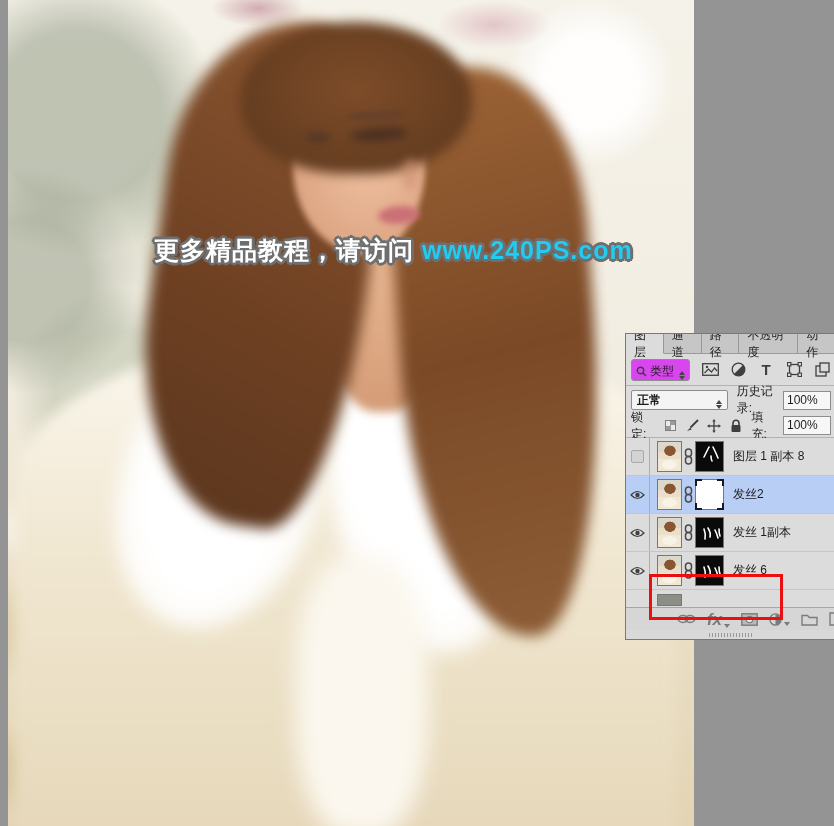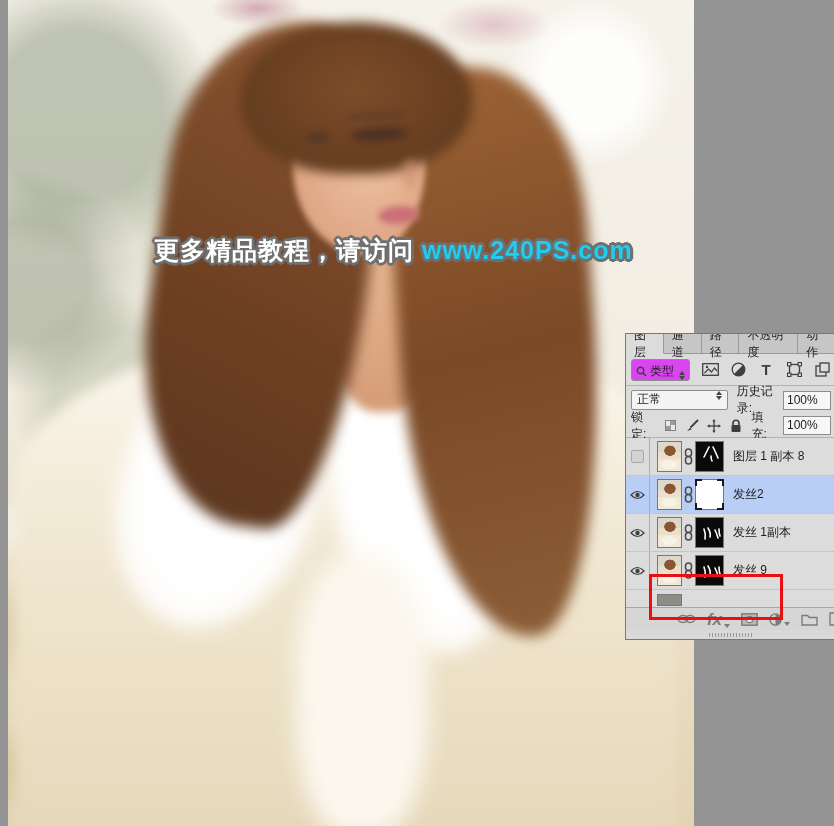--- a/index.html
+++ b/index.html
@@ -78,22 +78,22 @@
   .updown i{width:0;height:0;border-left:3px solid transparent;border-right:3px solid transparent;display:block;}
   .updown .up{border-bottom:4px solid #444;}
   .updown .dn{border-top:4px solid #444;}
   .filter-icons{display:flex;align-items:center;gap:10px;margin-left:11px;}
   .ficon{width:18px;height:18px;display:flex;align-items:center;justify-content:center;color:#3f3f3f;}
   .ficon svg{display:block;}
   .t-label{font-family:"Liberation Serif",serif;font-size:15px;font-weight:bold;color:#3f3f3f;}
 
   
   .blend-row{position:relative;height:28px;display:flex;align-items:center;padding:0 5px;}
-  .blend-select{display:flex;align-items:flex-start;width:120px;height:20px;background:#f4f4f4;
-    border:1px solid #8d8d8d;border-radius:2px;padding:0 5px;}
+  .blend-select{display:flex;align-items:flex-end;width:120px;height:20px;background:#f4f4f4;
+    border:1px solid #8d8d8d;border-radius:2px;padding:0 5px;font-weight:bold;}
   .blend-label{margin-left:9px;}
   .num-field{margin-left:6px;width:48px;height:19px;background:#f7f7f7;border:1px solid #8d8d8d;
     padding:1px 3px 0;flex:none;}
 
   
   .lock-row{position:relative;height:24px;display:flex;align-items:center;padding:0 5px;border-bottom:1px solid #b2b2b2;}
   .lock-icons{display:flex;align-items:center;gap:7px;margin-left:6px;}
   .licon{width:15px;height:15px;display:flex;align-items:center;justify-content:center;color:#3f3f3f;}
   .checker{width:11px;height:11px;border:1px solid #808080;
     background:conic-gradient(#9a9a9a 25%,#eaeaea 0 50%,#9a9a9a 0 75%,#eaeaea 0);}
@@ -374,21 +374,21 @@
         <div class="mask">
           <svg width="29" height="31" viewBox="0 0 29 31">
               <g stroke="#fff" fill="none" stroke-width="1.6" stroke-linecap="round">
                 <path d="M8 11 q2 5 1 10"></path>
                 <path d="M12 10 q3 5 2 9"></path>
                 <path d="M19 12 q2 4 3 8"></path>
                 <path d="M23 11 q0 4 1 7"></path>
               </g>
             </svg>
         </div>
-        <span class="lname">发丝 9</span>
+        <span class="lname">发丝 6</span>
       </div>
 
       <div class="lrow partial">
         <div class="eye-well"></div>
         <div class="thumb gray"></div>
       </div>
 
       <div class="red-box"></div>
     </div>
 

